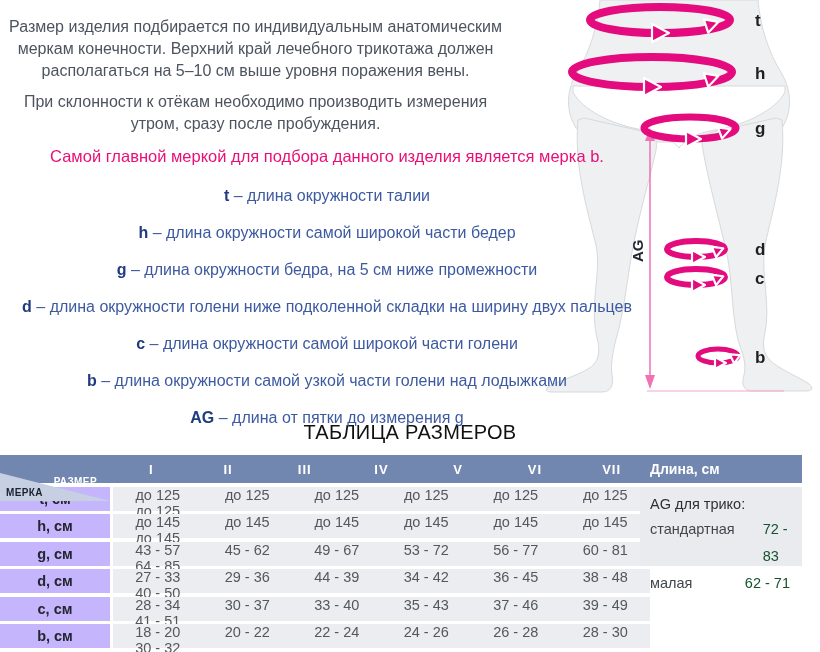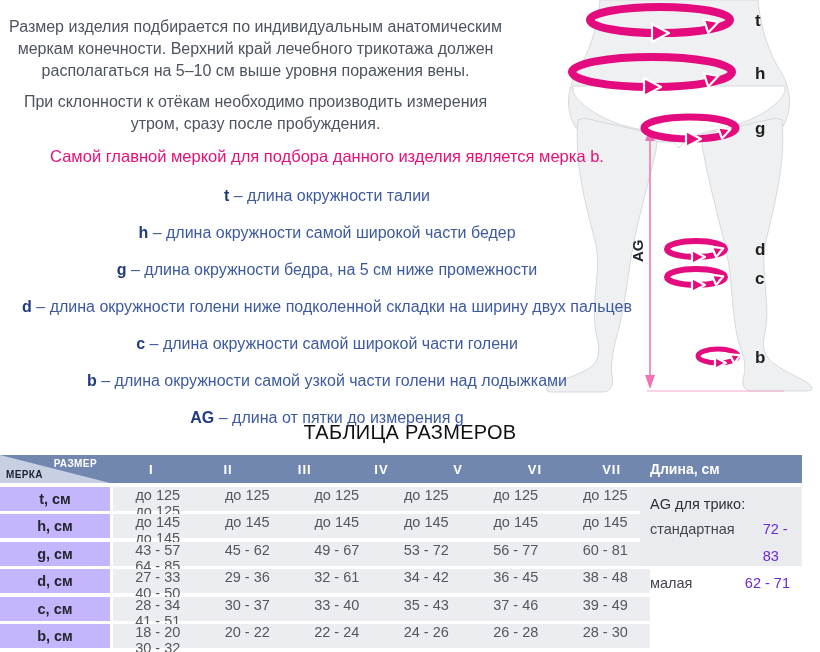--- a/index.html
+++ b/index.html
@@ -27,21 +27,21 @@
   .ag-base{stroke:#f2a7cd;stroke-width:1;}
   .ag-text{font-size:15px;font-weight:bold;fill:#1f2430;}
 
   
   .table-title{position:absolute;left:0;top:421px;width:820px;text-align:center;margin:0;
     font-size:20px;font-weight:normal;color:#111;letter-spacing:.3px;}
 
   
   .size-table{position:absolute;left:0;top:455px;width:650px;}
   .header-row{display:flex;height:28px;background:#7287b0;}
-  .corner-cell{position:relative;width:110px;height:28px;flex:none;}
+  .corner-cell{position:relative;width:110px;height:28px;flex:none;margin-top:18px;}
   .corner-tri{position:absolute;inset:0;background:#c7d0e2;
     clip-path:polygon(0 0,100% 100%,0 100%);}
   .corner-top{position:absolute;top:3px;right:13px;font-size:10px;font-weight:bold;color:#fff;letter-spacing:.4px;}
   .corner-bottom{position:absolute;bottom:3px;left:6px;font-size:10px;font-weight:bold;color:#1b2130;letter-spacing:.4px;}
   .col-headers{flex:1;display:grid;grid-template-columns:repeat(7,1fr);margin-left:3px;}
   .head-cell{display:flex;align-items:center;justify-content:center;color:#fff;
     font-size:13px;font-weight:bold;letter-spacing:1px;}
   .t-row{display:flex;height:24px;margin-top:3.5px;}
   .row-label{width:110px;flex:none;background:#c4b5fd;display:flex;align-items:center;justify-content:center;
     font-size:14.5px;font-weight:bold;color:#23272e;}
@@ -50,21 +50,21 @@
   .cell{display:flex;align-items:center;justify-content:center;font-size:14.5px;color:#54575d;}
 
   
   .length-panel{position:absolute;left:640px;top:455px;width:162px;}
   .lp-header{height:28px;background:#7287b0;color:#fff;font-size:14px;font-weight:bold;
     display:flex;align-items:center;padding-left:10px;box-sizing:border-box;}
   .lp-body{margin-top:3.5px;background:#e9ebef;padding:5px 12px 8px 10px;box-sizing:border-box;height:79px;}
   .lp-subtitle{font-size:14.5px;color:#2c3036;line-height:24px;}
   .lp-row{display:flex;justify-content:space-between;font-size:14.5px;line-height:27px;gap:28px;}
   .lp-row span:first-child{color:#42474e;}
-  .lp-row span:last-child{color:#6d28d9;}
+  .lp-row span:last-child{color:#14532d;}
 </style>
 </head>
 <body>
 
 <div class="page">
 
   <div class="intro">
     <p class="p1">Размер изделия подбирается по индивидуальным анатомическим меркам конечности. Верхний край лечебного трикотажа должен располагаться на 5–10 см выше уровня поражения вены.</p>
     <p class="p2">При склонности к отёкам необходимо производить измерения утром, сразу после пробуждения.</p>
     <p class="highlight">Самой главной меркой для подбора данного изделия является мерка b.</p>
@@ -203,21 +203,21 @@
             <div class="cell">60 - 81</div>
             <div class="cell">64 - 85</div>
           </div>
         </div>
         <div class="t-row">
           <div class="row-label">d, см</div>
           <div class="row-gap"></div>
           <div class="row-data">
             <div class="cell">27 - 33</div>
             <div class="cell">29 - 36</div>
-            <div class="cell">32 - 61</div>
+            <div class="cell">44 - 39</div>
             <div class="cell">34 - 42</div>
             <div class="cell">36 - 45</div>
             <div class="cell">38 - 48</div>
             <div class="cell">40 - 50</div>
           </div>
         </div>
         <div class="t-row">
           <div class="row-label">c, см</div>
           <div class="row-gap"></div>
           <div class="row-data">

